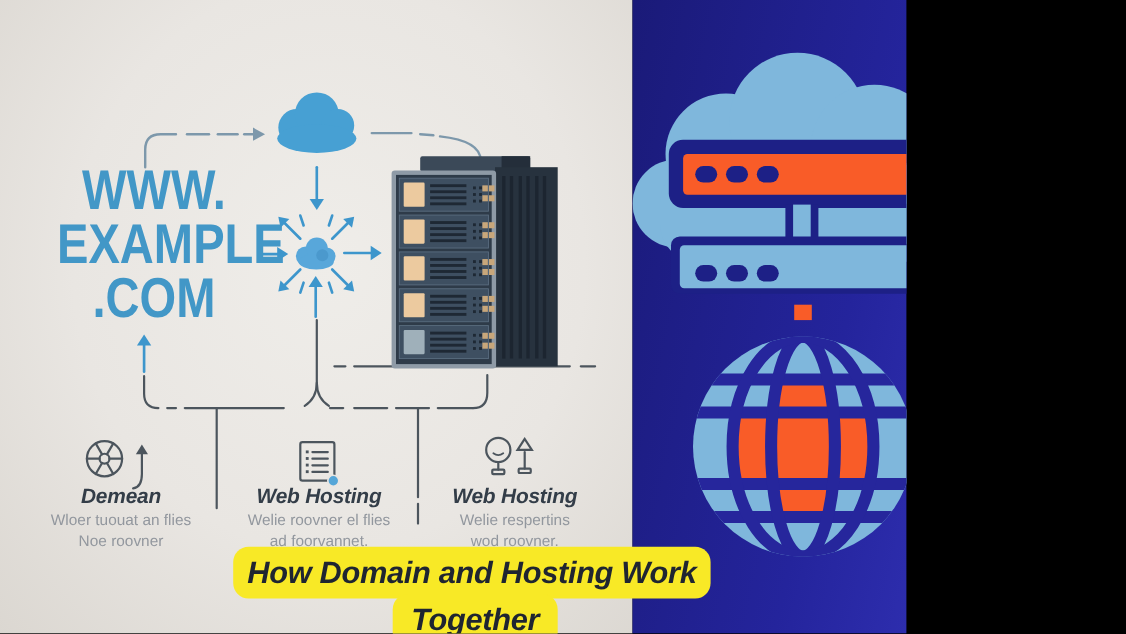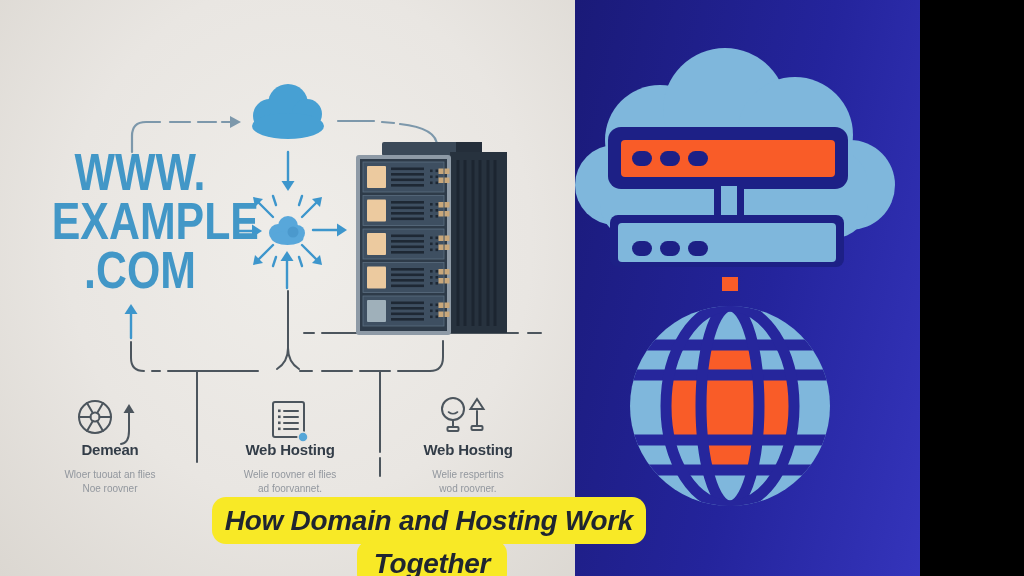--- a/index.html
+++ b/index.html
@@ -1,34 +1,34 @@
 <!DOCTYPE html>
 <html><head>
 <meta charset="utf-8">
 <style>
   html,body{margin:0;padding:0;background:#000;}
-  .stage{position:relative;width:920px;height:576px;overflow:hidden;
+  .stage{position:relative;width:824px;height:576px;overflow:hidden;
          font-family:"Liberation Sans",sans-serif;}
 
   
   .left-panel{position:absolute;left:0;top:0;width:575px;height:576px;
     background:radial-gradient(ellipse at 52% 42%, #efede9 0%, #e9e6e2 55%, #dbd7d1 100%);}
   .diagram-svg{position:absolute;left:0;top:0;}
 
   .domain-text{position:absolute;left:35px;top:148px;width:210px;
     text-align:center;color:#4297c7;font-weight:700;font-size:51px;
     line-height:49px;letter-spacing:0px;transform:scaleX(0.84);
     transform-origin:50% 50%;}
 
   .col{position:absolute;top:441px;text-align:center;}
   .col-1{left:30px;width:160px;}
   .col-2{left:208px;width:164px;}
   .col-3{left:386px;width:164px;}
-  .col-title{font-size:15px;font-weight:700;color:#333d48;letter-spacing:-0.2px;}
-  .col-desc{margin-top:10px;font-size:10px;line-height:1.35;color:#92979e;}
+  .col-title{font-size:19px;font-weight:700;color:#333d48;letter-spacing:-0.2px;font-style:italic;}
+  .col-desc{margin-top:0;font-size:14px;line-height:1.35;color:#92979e;}
 
   
   .right-panel{position:absolute;left:575px;top:0;width:449px;height:576px;
     background:linear-gradient(103deg,#1a1a78 0%,#24249c 45%,#3c3cca 100%);}
 
   
   .title-box{position:absolute;background:#f8e926;border-radius:14px;
     display:flex;align-items:center;justify-content:center;
     color:#1f2531;font-weight:700;font-size:28px;letter-spacing:-0.3px;z-index:5;font-style:italic;}
   .title-line1{left:212px;top:497px;width:434px;height:47px;}

